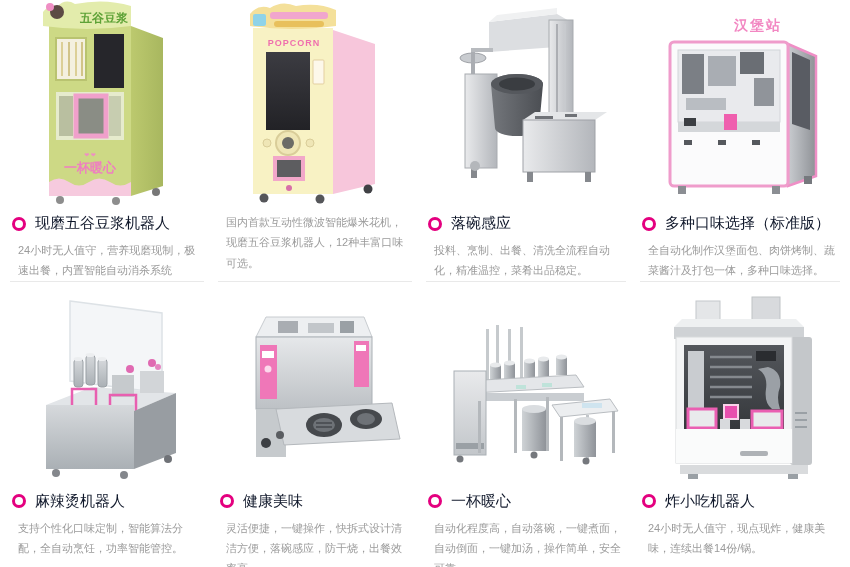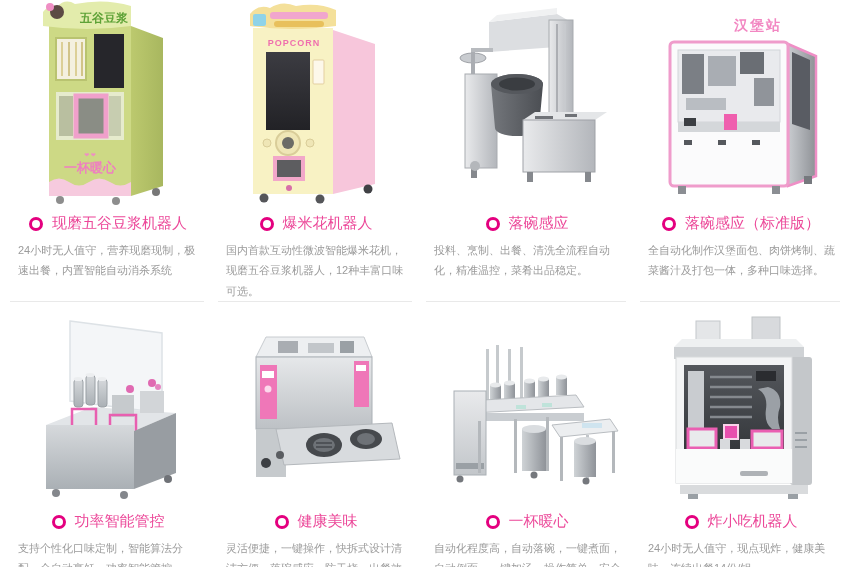--- a/index.html
+++ b/index.html
@@ -9,22 +9,22 @@
   }
   .grid{
     display:grid;grid-template-columns:repeat(4,1fr);
     column-gap:14px;row-gap:10px;padding:0 10px;
   }
   .card{border-bottom:1px solid #e9e9e9;padding-bottom:0;cursor:pointer;}
   .imgbox{height:212px;display:flex;align-items:flex-start;justify-content:center;overflow:hidden;}
   .row2 .imgbox{height:198px;align-items:center;}
   .title{
     display:flex;align-items:center;gap:9px;
-    font-size:15px;color:#ec4899;font-weight:400;
-    margin:2px 0 7px 2px;white-space:nowrap;justify-content:center;
+    font-size:15px;color:#0f172a;font-weight:400;
+    margin:2px 0 7px 2px;white-space:nowrap;
   }
   .bullet{
     width:8px;height:8px;border-radius:50%;
     border:3.5px solid #e4007f;background:#fff;flex:0 0 auto;
   }
   .desc{font-size:11px;color:#9b9b9b;line-height:1.85;margin-left:8px;}
   svg{display:block;}
   .st-txt{font-weight:bold;}
 </style>
 </head>
@@ -112,24 +112,20 @@
         <circle cx="90" cy="143" r="4" fill="#efe6b6" stroke="#d9cd99"></circle>
 
         <rect x="55" y="158" width="28" height="21" fill="#5d5d60" stroke="#f2a7c9" stroke-width="4"></rect>
         <circle cx="69" cy="188" r="3" fill="#d86fa8"></circle>
 
         <circle cx="44" cy="198" r="4.5" fill="#55565a"></circle>
         <circle cx="100" cy="199" r="4.5" fill="#55565a"></circle>
         <circle cx="148" cy="189" r="4.5" fill="#404145"></circle>
       </svg>
     </div>
-    <div class="title">
-      <span class="bullet"></span>
-      <span>爆米花机器人</span>
-    </div>
     <div class="desc">国内首款互动性微波智能爆米花机，现磨五谷豆浆机器人，12种丰富口味可选。</div>
   </div>
 
   <div class="card">
     <div class="imgbox">
       <svg width="190" height="210" viewBox="0 0 190 210">
         <defs>
           <linearGradient id="g3st" x1="0" y1="0" x2="1" y2="0">
             <stop offset="0" stop-color="#e9eaec"></stop>
               <stop offset="1" stop-color="#b3b6bb"></stop>
@@ -207,21 +203,21 @@
         <rect x="78" y="140" width="8" height="5" fill="#55585d"></rect>
         <rect x="112" y="140" width="8" height="5" fill="#55585d"></rect>
 
         <rect x="38" y="186" width="8" height="8" fill="#8b8e93"></rect>
         <rect x="132" y="186" width="8" height="8" fill="#8b8e93"></rect>
         <rect x="164" y="176" width="8" height="8" fill="#76797e"></rect>
       </svg>
     </div>
     <div class="title">
       <span class="bullet"></span>
-      <span>落碗感应（标准版）</span>
+      <span>多种口味选择（标准版）</span>
     </div>
     <div class="desc">全自动化制作汉堡面包、肉饼烤制、蔬菜酱汁及打包一体，多种口味选择。</div>
   </div>
 
   <div class="card row2">
     <div class="imgbox">
       <svg width="190" height="196" viewBox="0 0 190 196">
         <defs>
           <linearGradient id="g5st" x1="0" y1="0" x2="0" y2="1">
             <stop offset="0" stop-color="#d6d9dc"></stop>
@@ -253,21 +249,21 @@
         <rect x="34" y="112" width="88" height="64" fill="url(#g5st)"></rect>
         <polygon points="122,118 164,100 164,160 122,176" fill="#989da2"></polygon>
 
         <circle cx="44" cy="180" r="4" fill="#84878c"></circle>
         <circle cx="112" cy="182" r="4" fill="#84878c"></circle>
         <circle cx="156" cy="166" r="4" fill="#6f7277"></circle>
       </svg>
     </div>
     <div class="title">
       <span class="bullet"></span>
-      <span>功率智能管控</span>
+      <span>麻辣烫机器人</span>
     </div>
     <div class="desc">支持个性化口味定制，智能算法分配，全自动烹饪，功率智能管控。</div>
   </div>
 
   <div class="card row2">
     <div class="imgbox">
       <svg width="190" height="196" viewBox="0 0 190 196">
         <defs>
           <linearGradient id="g6st" x1="0" y1="0" x2="0" y2="1">
             <stop offset="0" stop-color="#e6e8ea"></stop>

